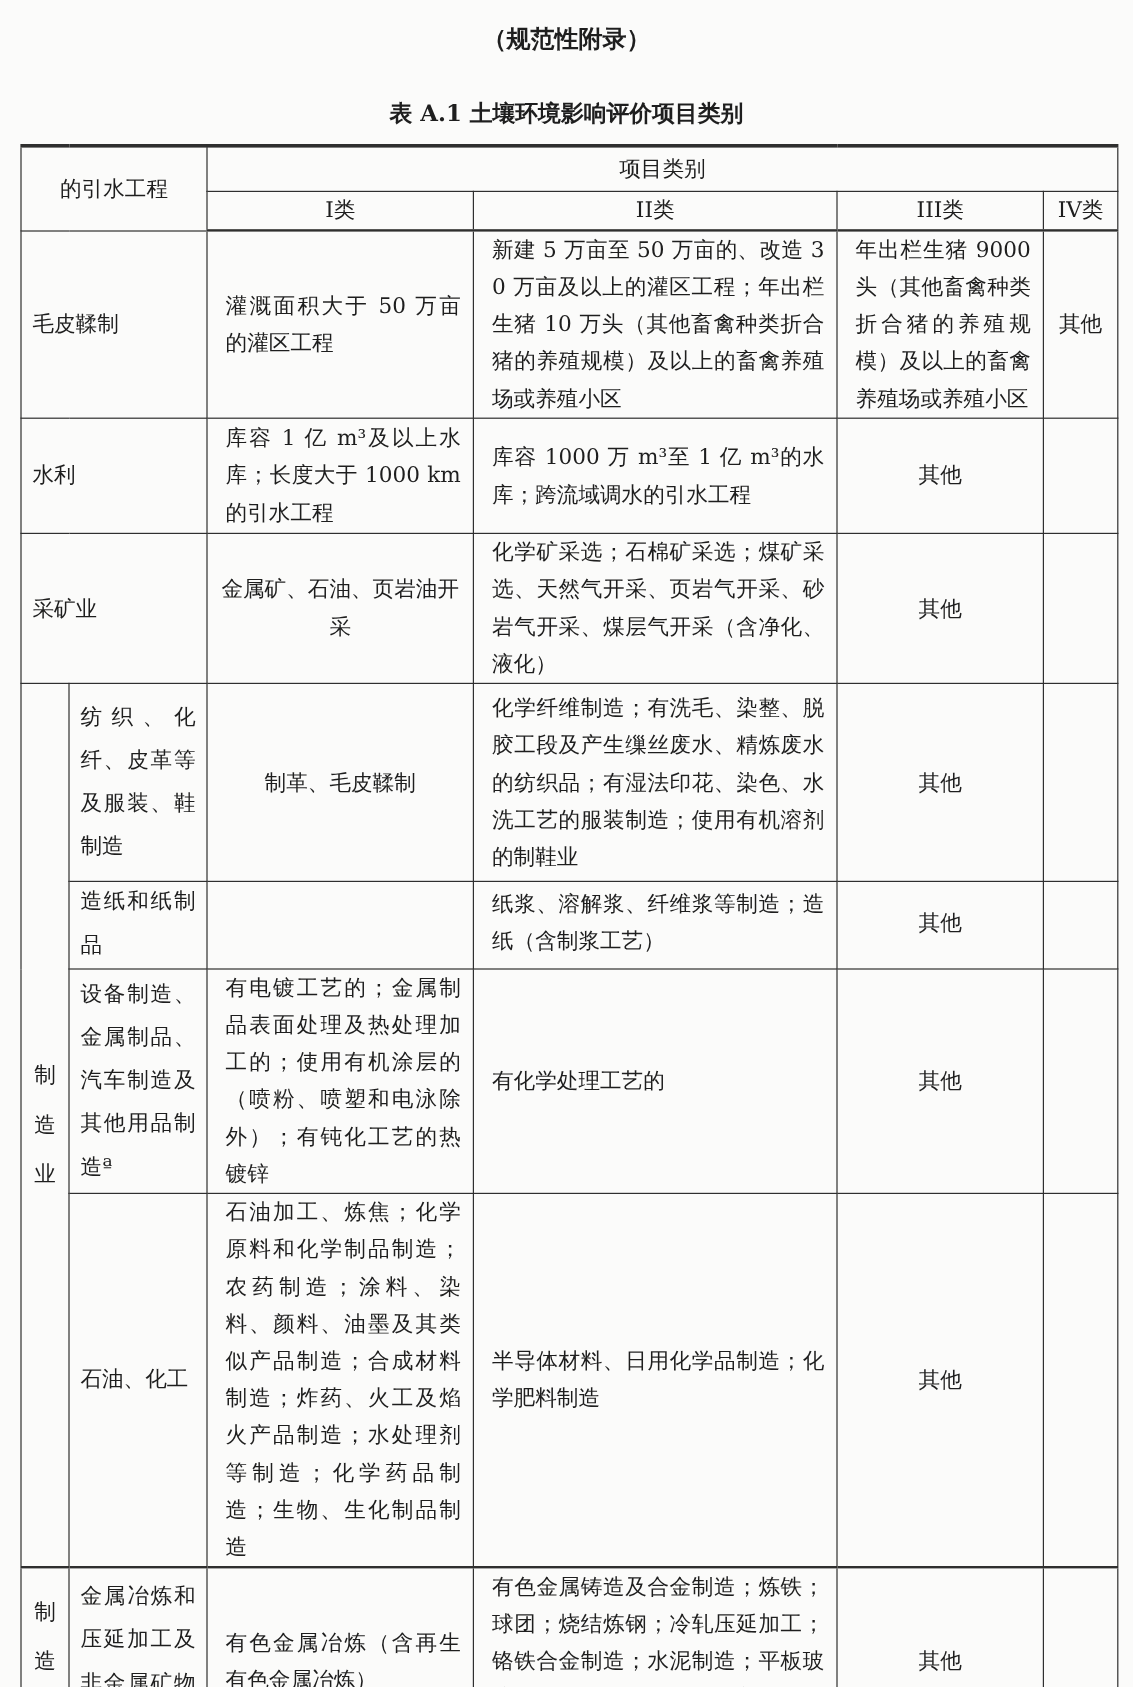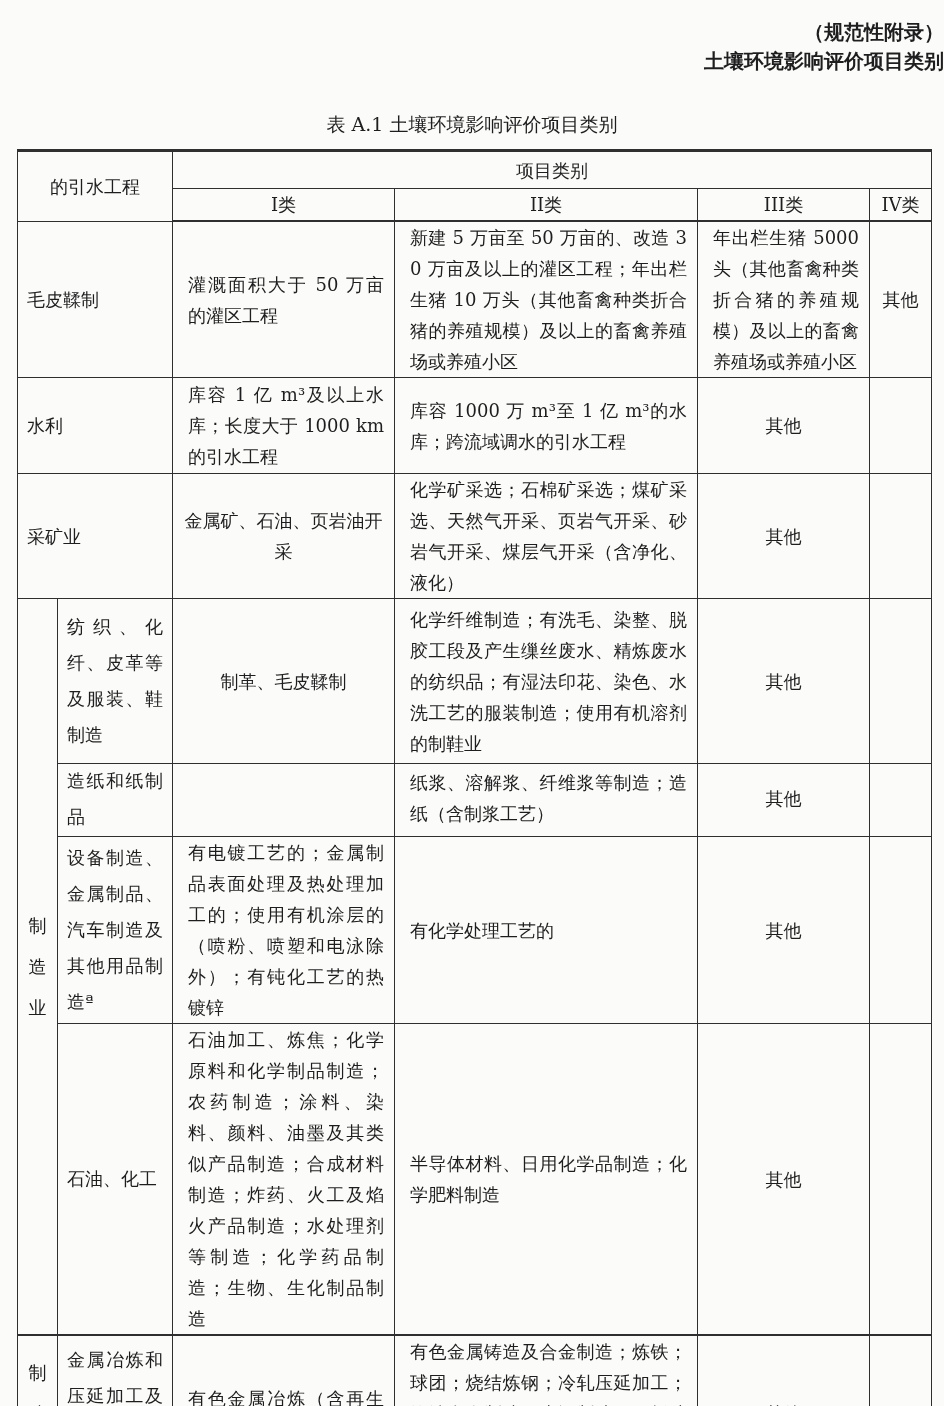--- a/index.html
+++ b/index.html
@@ -7,24 +7,24 @@
     width:944px; height:1406px;
     background:#fbfbfa;
     font-family:"DejaVu Serif","Liberation Serif",serif;
     color:#1e1e1e;
     overflow:hidden;
   }
   .page{ position:relative; width:944px; height:1406px; }
 
   .titles{ padding-top:18px; text-align:center; }
   .t-main{ font-size:23px; font-weight:bold; line-height:30px; letter-spacing:2px; }
-  .t-sub { font-size:20px; font-weight:bold; line-height:29px;text-align:right; }
+  .t-sub { font-size:20px; font-weight:bold; line-height:29px; }
   .caption{
     margin-top:36px; margin-bottom:13px;
-    text-align:center; font-size:19px; font-weight:normal; line-height:24px;
+    text-align:center; font-size:19px; font-weight:bold; line-height:24px;
   }
 
   table{
     margin-left:17px;
     width:914px;
     border-collapse:collapse;
     table-layout:fixed;
     border:1.5px solid #2f2f2f;
     border-top-width:3.5px;
     border-bottom-width:5px;
@@ -60,21 +60,20 @@
   tr.r7 td{ border-top:2.5px solid #2f2f2f; }
   td.hdr{ text-align:center; font-size:18px; }
 </style>
 </head>
 <body>
 
 <div class="page">
 
   <div class="titles">
     <div class="t-sub">（规范性附录）</div>
-    <div class="t-sub">土壤环境影响评价项目类别</div>
   </div>
 
   <div class="caption">表 A.1  土壤环境影响评价项目类别</div>
 
   <table>
     <colgroup>
       <col style="width:40px">
       <col style="width:115px">
       <col style="width:222px">
       <col style="width:303px">
@@ -91,21 +90,21 @@
       <td class="hdr">I类</td>
       <td class="hdr">II类</td>
       <td class="hdr">III类</td>
       <td class="hdr">IV类</td>
     </tr>
 
     <tr class="r0">
       <td class="label" colspan="2">毛皮鞣制</td>
       <td class="just">灌溉面积大于 50 万亩的灌区工程</td>
       <td class="just">新建 5 万亩至 50 万亩的、改造 30 万亩及以上的灌区工程；年出栏生猪 10 万头（其他畜禽种类折合猪的养殖规模）及以上的畜禽养殖场或养殖小区</td>
-      <td class="just">年出栏生猪 5000 头（其他畜禽种类折合猪的养殖规模）及以上的畜禽养殖场或养殖小区</td>
+      <td class="just">年出栏生猪 9000 头（其他畜禽种类折合猪的养殖规模）及以上的畜禽养殖场或养殖小区</td>
       <td class="center">其他</td>
     </tr>
 
     <tr class="r1">
       <td class="label" colspan="2">水利</td>
       <td class="just">库容 1 亿 m³及以上水库；长度大于 1000 km 的引水工程</td>
       <td class="just">库容 1000 万 m³至 1 亿 m³的水库；跨流域调水的引水工程</td>
       <td class="center">其他</td>
       <td class="center"></td>
     </tr>

